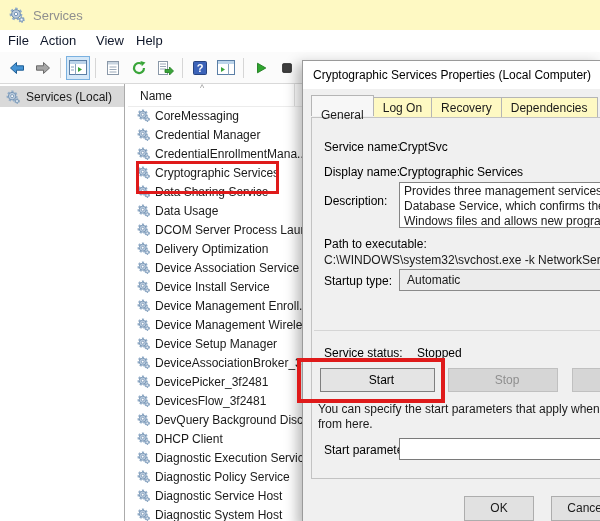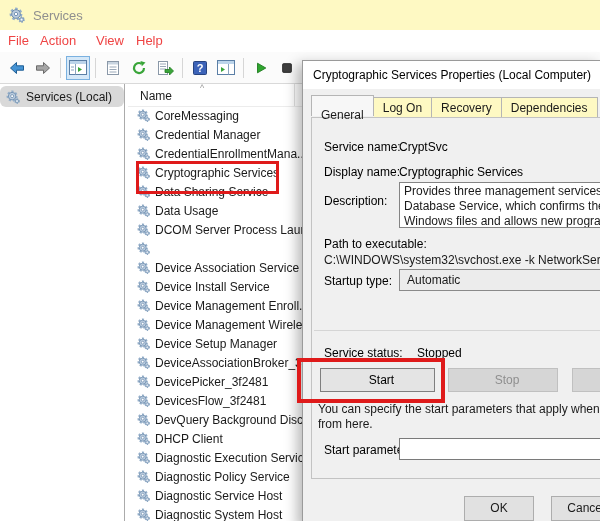--- a/index.html
+++ b/index.html
@@ -7,34 +7,34 @@
     width:600px;height:521px;position:relative;overflow:hidden;
     background:#ffffff;font-family:"Liberation Sans", sans-serif;
     -webkit-font-smoothing:antialiased;color:#1a1a1a;
   }
   .abs{position:absolute;}
   
   #titlebar{left:0;top:0;width:600px;height:30px;background:#fef9c3;}
   #titlebar .app-icon{position:absolute;left:9px;top:7px;width:16px;height:16px;}
   #titlebar .title-text{position:absolute;left:33px;top:8px;font-size:13px;color:#8f8f8f;}
   
-  #menubar{left:0;top:30px;width:600px;height:22px;background:#fff;font-size:13px;color:#ef4444;}
+  #menubar{left:0;top:30px;width:600px;height:22px;background:#fff;font-size:13px;color:#0f172a;}
   #menubar span{position:absolute;top:3px;cursor:default;}
   #menu-file{left:8px;} #menu-action{left:40px;} #menu-view{left:96px;} #menu-help{left:136px;}
   
   #toolbar{left:0;top:52px;width:600px;height:32px;background:#fbfbfb;border-bottom:1px solid #d9d9d9;
            display:flex;align-items:center;padding-left:4px;box-sizing:border-box;}
   .tb-btn{width:24px;height:24px;display:flex;align-items:center;justify-content:center;flex:0 0 auto;margin:0 1px;}
   .tb-btn.hl{background:#d5e8f8;border:1px solid #7ab1e0;box-sizing:border-box;}
   .tb-sep{width:1px;height:20px;background:#d6d6d6;margin:0 4px;flex:0 0 auto;}
   .tb-btn svg{display:block;}
   
   #leftpane{left:0;top:84px;width:125px;height:437px;background:#fff;border-right:1px solid #ababab;box-sizing:border-box;}
   #sidebar-item{position:absolute;left:0;top:2px;width:124px;height:21px;background:#d9d9d9;
-                display:flex;align-items:center;font-size:12px;border-radius:6px;}
+                display:flex;align-items:center;font-size:12px;}
   #sidebar-item svg{margin:0 6px 0 6px;}
   
   #listpane{left:128px;top:84px;width:472px;height:437px;background:#fff;}
   #list-header{position:absolute;left:0;top:0;width:472px;height:22px;background:#fff;border-bottom:1px solid #ececec;}
   #col-name{position:absolute;left:12px;top:5px;font-size:12px;color:#1a1a1a;}
   #sort-caret{position:absolute;left:72px;top:-1px;font-size:9px;color:#9a9a9a;}
   #col-divider{position:absolute;left:166px;top:0;width:1px;height:22px;background:#e0e0e0;}
   #rows{position:absolute;left:0;top:22px;width:472px;}
   .svc-row{height:19px;display:flex;align-items:center;padding-left:9px;font-size:12px;white-space:nowrap;}
   .svc-row svg{flex:0 0 auto;margin-right:5px;}
@@ -254,20 +254,21 @@
     <svg width="13" height="13" viewBox="0 0 16 16">
           <use href="#gear"></use>
         </svg>
     <span class="row-label">DCOM Server Process Laun...</span>
   </div>
 
   <div class="svc-row">
     <svg width="13" height="13" viewBox="0 0 16 16">
           <use href="#gear"></use>
         </svg>
+    <span class="row-label">Delivery Optimization</span>
   </div>
 
   <div class="svc-row">
     <svg width="13" height="13" viewBox="0 0 16 16">
           <use href="#gear"></use>
         </svg>
     <span class="row-label">Device Association Service</span>
   </div>
 
   <div class="svc-row">

